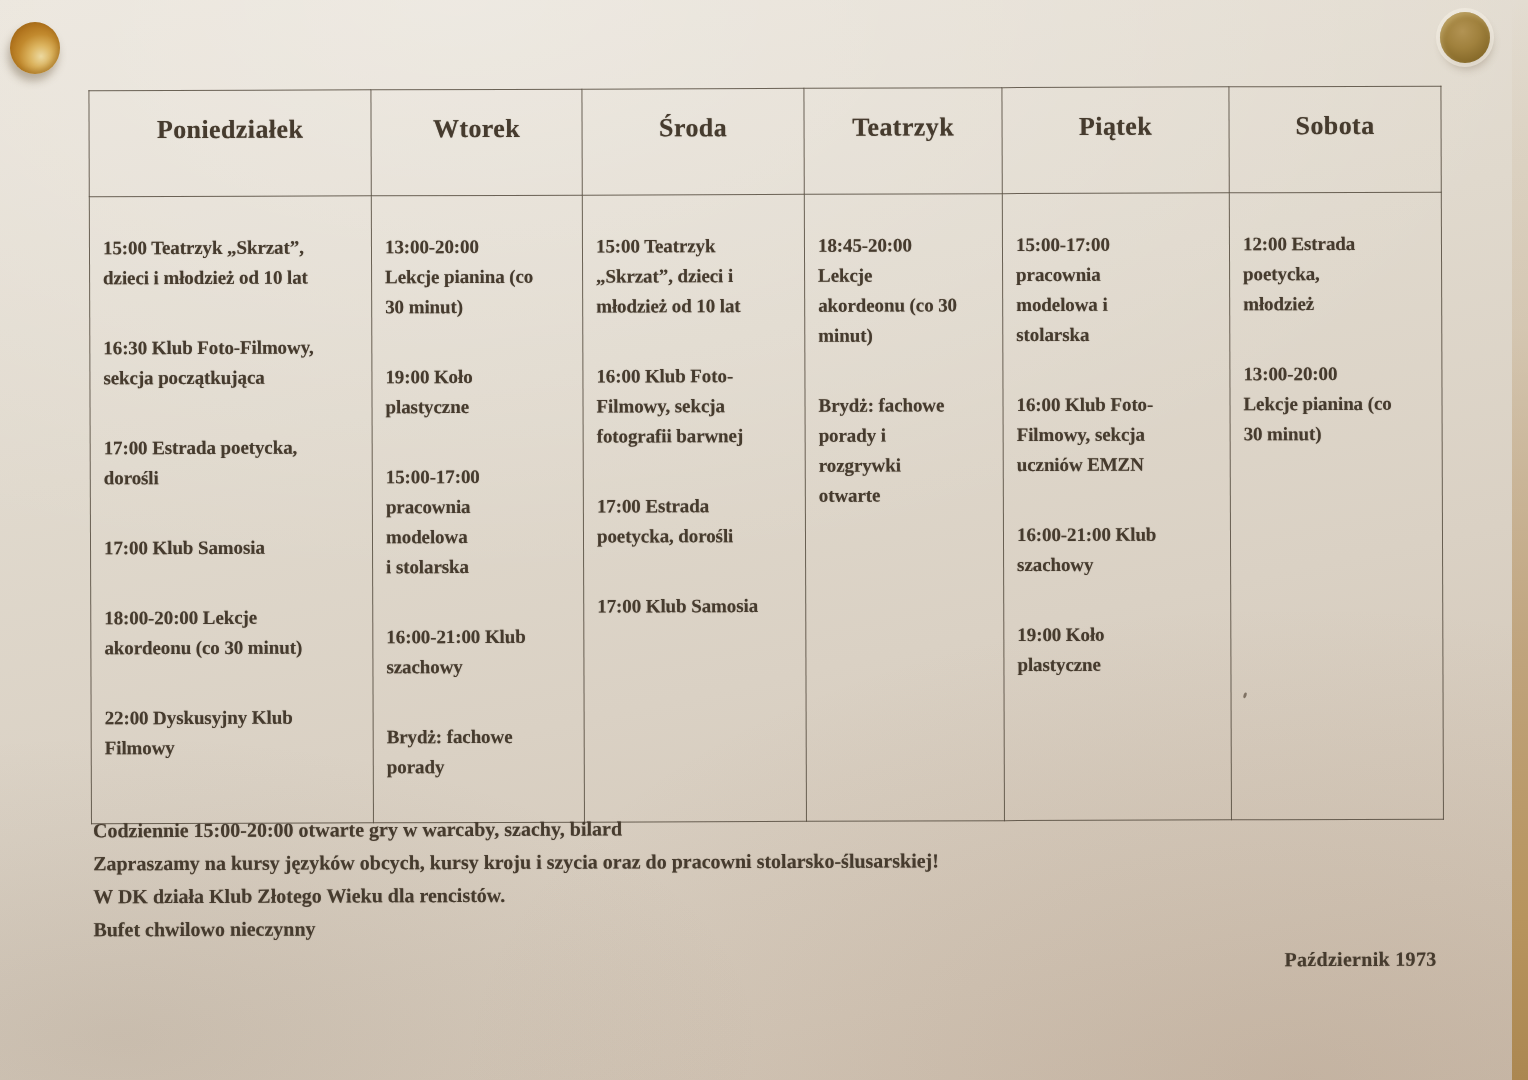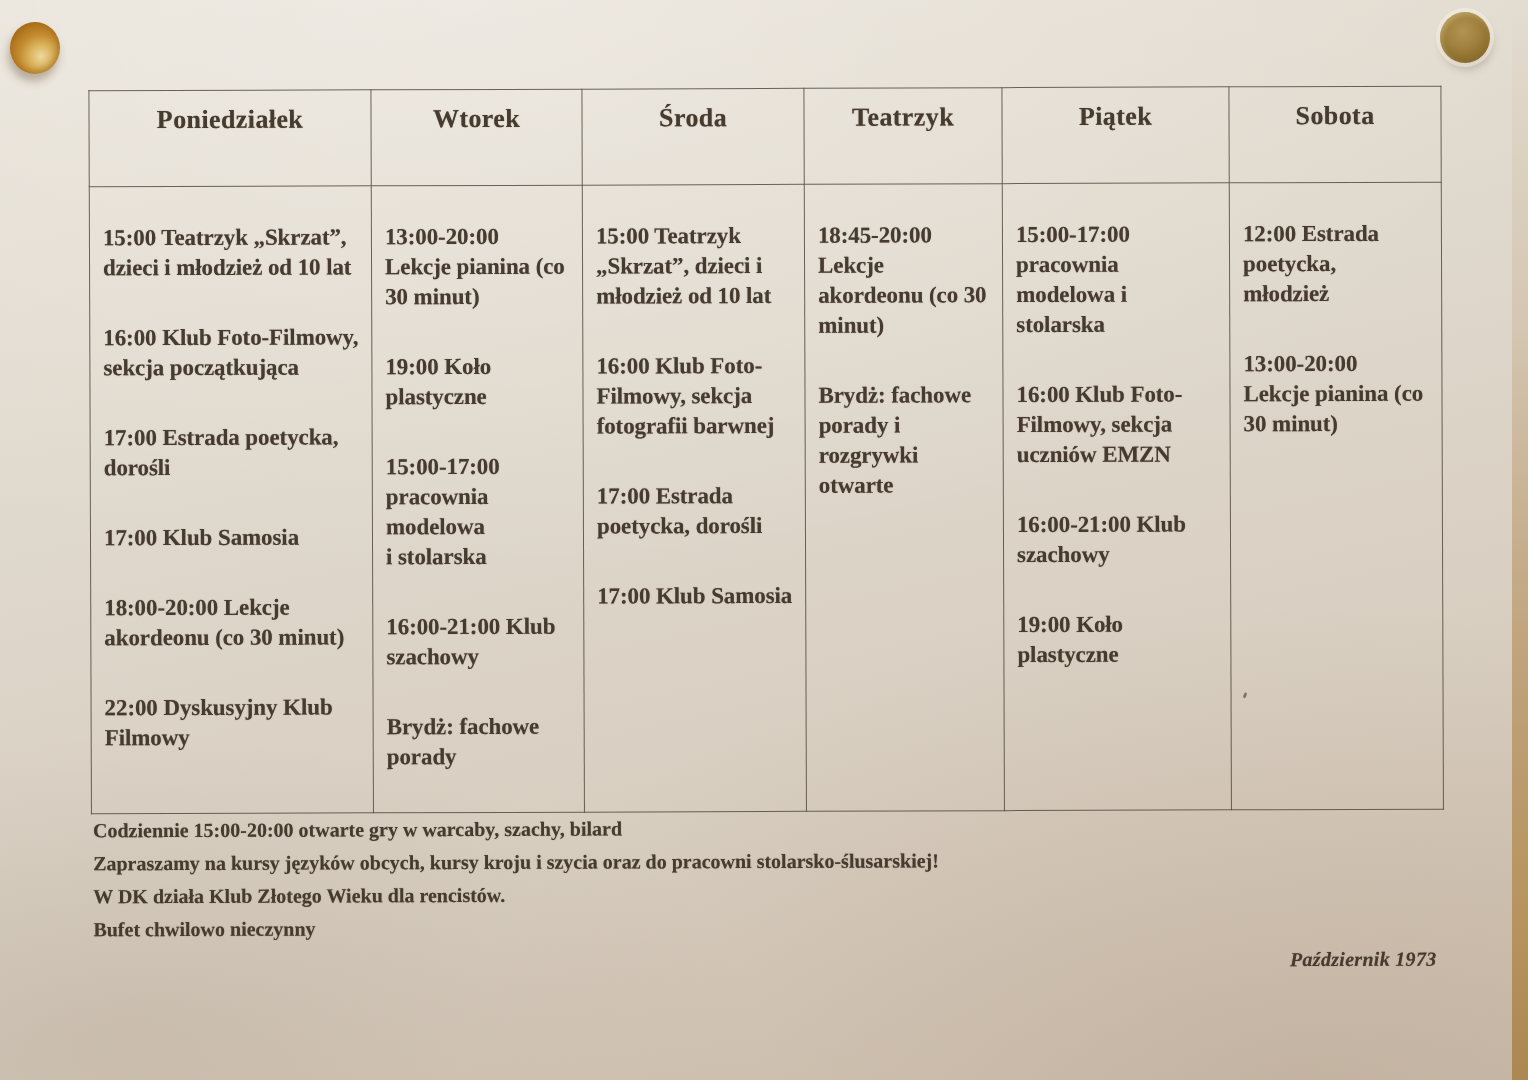--- a/index.html
+++ b/index.html
@@ -37,44 +37,43 @@
   
   table.schedule{
     position:absolute;left:90px;top:88px;width:1352px;height:688px;
     border-collapse:collapse;table-layout:fixed;
   }
   .schedule th,.schedule td{
     border:1.6px solid rgba(84,74,61,.85);
     vertical-align:top;
   }
   .schedule th{
-    height:80px;padding-top:14px;text-align:center;
+    height:80px;padding-top:24px;text-align:center;
     font-size:26px;font-weight:700;letter-spacing:.4px;
     text-shadow:0 0 1px rgba(70,58,44,.55);
   }
   .schedule td{padding:36px 10px 0 13px;}
   .c1{width:282px}.c2{width:211px}.c3{width:222px}.c4{width:198px}.c5{width:227px}.c6{width:212px}
   .entry{
-    margin:0 0 40px 0;font-size:23px;font-weight:700;line-height:30px;
+    margin:0 0 40px 0;font-size:19px;font-weight:700;line-height:30px;
     white-space:pre-line;letter-spacing:-0.1px;
     text-shadow:0 0 1px rgba(70,58,44,.5);
   }
   .gap-extra{margin-top:25px;}
 
   
   .notes{position:absolute;left:92px;top:812px;}
   .notes p{
     margin:0;font-size:20px;font-weight:700;line-height:33px;
     text-shadow:0 0 1px rgba(70,58,44,.5);
   }
   .date{
     position:absolute;top:950px;right:93px;
     font-size:20px;font-weight:700;letter-spacing:.3px;
     text-shadow:0 0 1px rgba(70,58,44,.5);
-    font-style:italic;
   }
   .speck{
     position:absolute;left:1243px;top:694px;width:3px;height:6px;border-radius:50%;
     background:rgba(70,55,40,.6);transform:rotate(20deg);
   }
 </style>
 </head>
 <body>
 
 <div class="photo">
@@ -102,21 +101,21 @@
           <th>Teatrzyk</th>
           <th>Piątek</th>
           <th>Sobota</th>
         </tr>
       </thead>
       <tbody>
         <tr>
           <td>
             <p class="entry">15:00 Teatrzyk „Skrzat”,
 dzieci i młodzież od 10 lat</p>
-            <p class="entry">16:00 Klub Foto-Filmowy,
+            <p class="entry">16:30 Klub Foto-Filmowy,
 sekcja początkująca</p>
             <p class="entry">17:00 Estrada poetycka,
 dorośli</p>
             <p class="entry">17:00 Klub Samosia</p>
             <p class="entry">18:00-20:00 Lekcje
 akordeonu (co 30 minut)</p>
             <p class="entry">22:00 Dyskusyjny Klub
 Filmowy</p>
           </td>
           <td>

